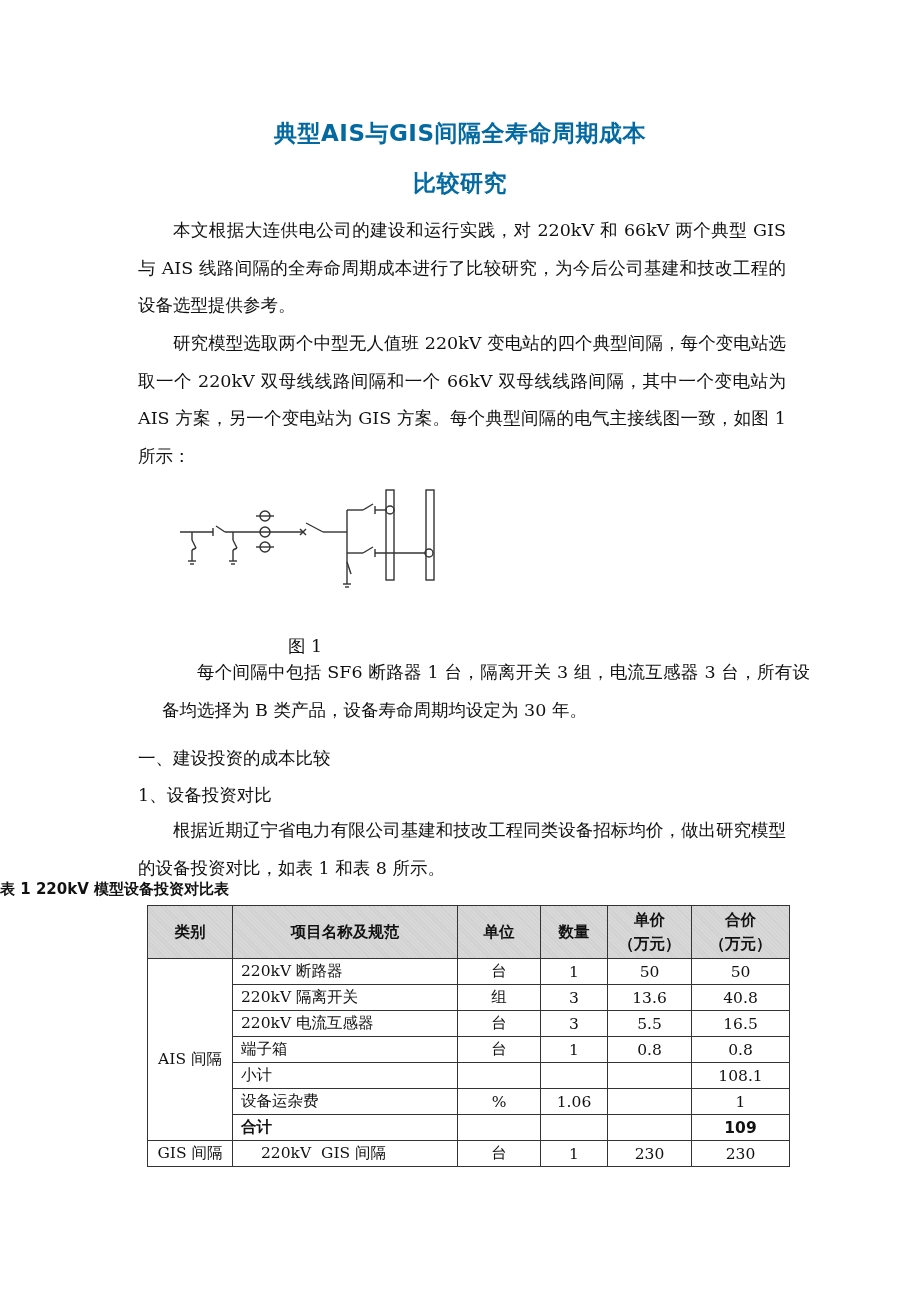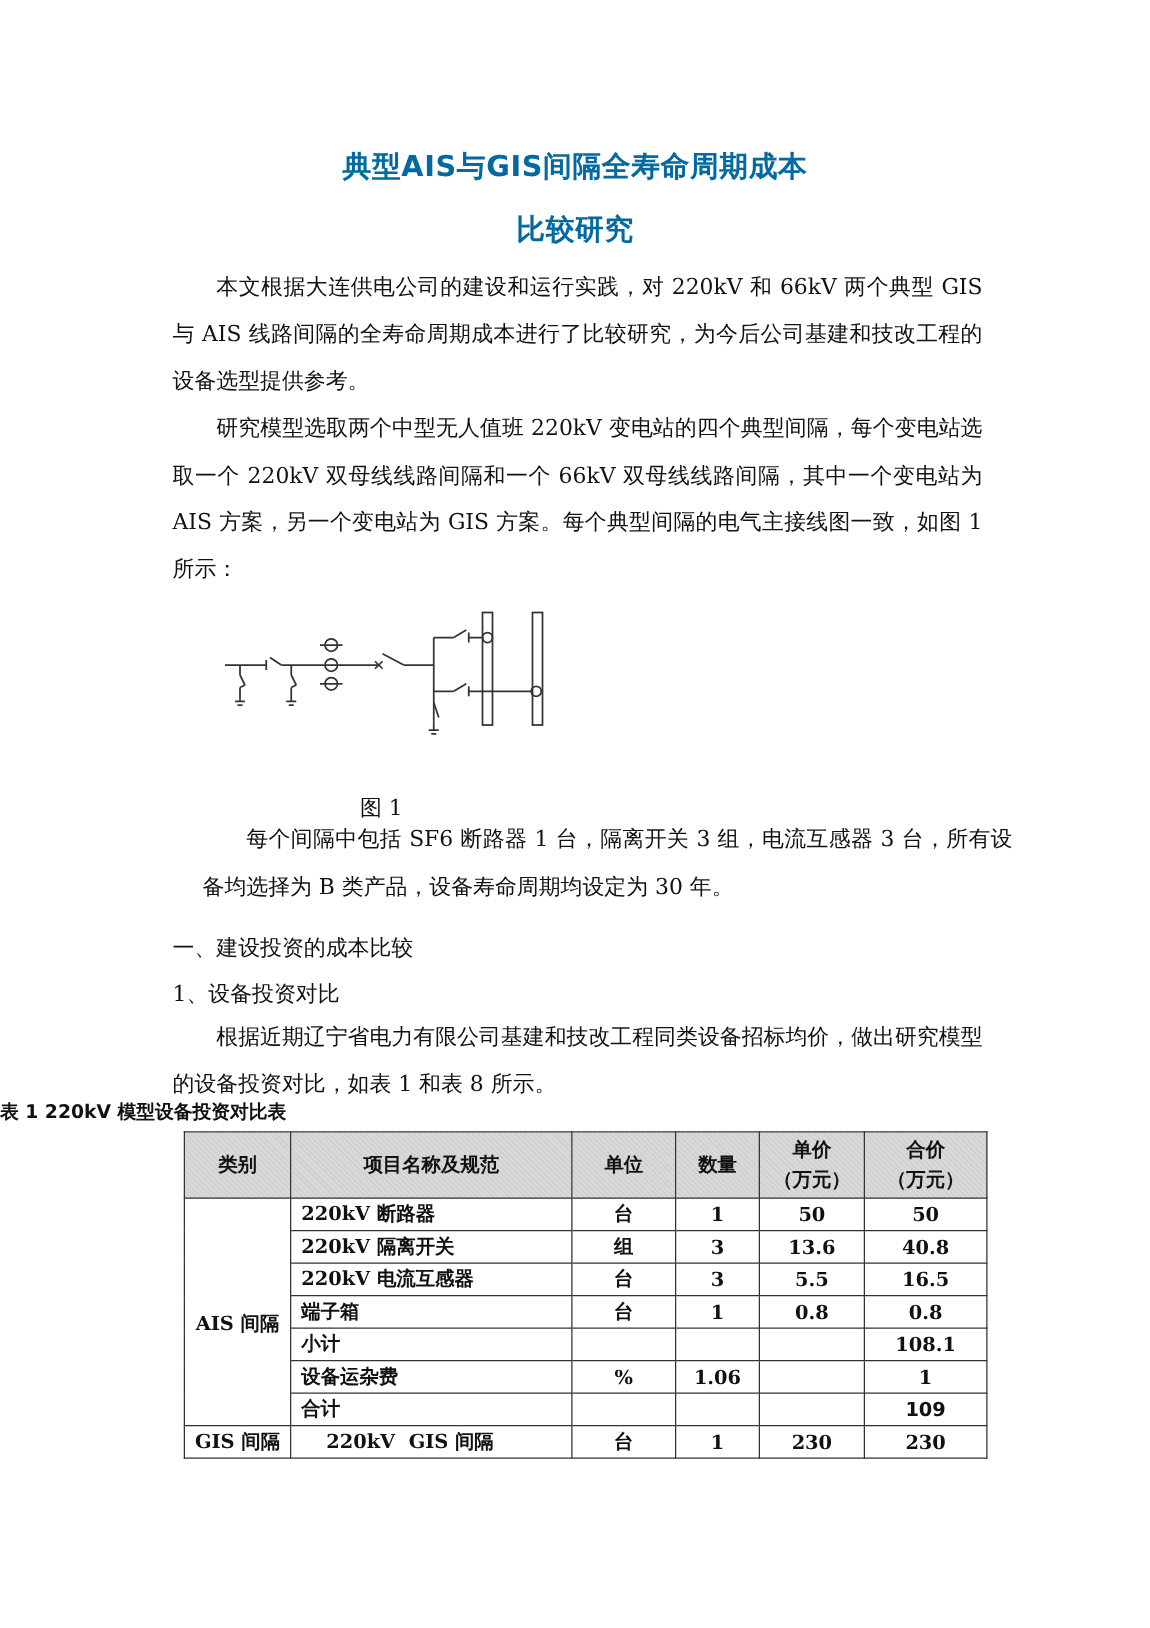--- a/index.html
+++ b/index.html
@@ -32,21 +32,20 @@
     }
     table.cost {
       position: absolute; left: 137px; top: 905px;
       border-collapse: collapse; font-size: 15.5px;
       table-layout: fixed;
       margin-left: 10px;
     }
     table.cost th, table.cost td {
       border: 1px solid #333; padding: 0; height: 25px; text-align: center;
       vertical-align: middle;
-      font-weight: bold;
     }
     table.cost th {
       height: 52px;
       background-color: #d9d9d9;
       background-image: repeating-linear-gradient(45deg, rgba(0,0,0,0.05) 0 1px, transparent 1px 3px);
       font-family: "DejaVu Sans", "Liberation Sans", sans-serif;
       font-weight: bold; font-size: 15.5px; line-height: 24px;
     }
     table.cost td.left { text-align: left; padding-left: 8px; }
     table.cost td.bold { font-weight: bold; font-family: "DejaVu Sans", "Liberation Sans", sans-serif; }

